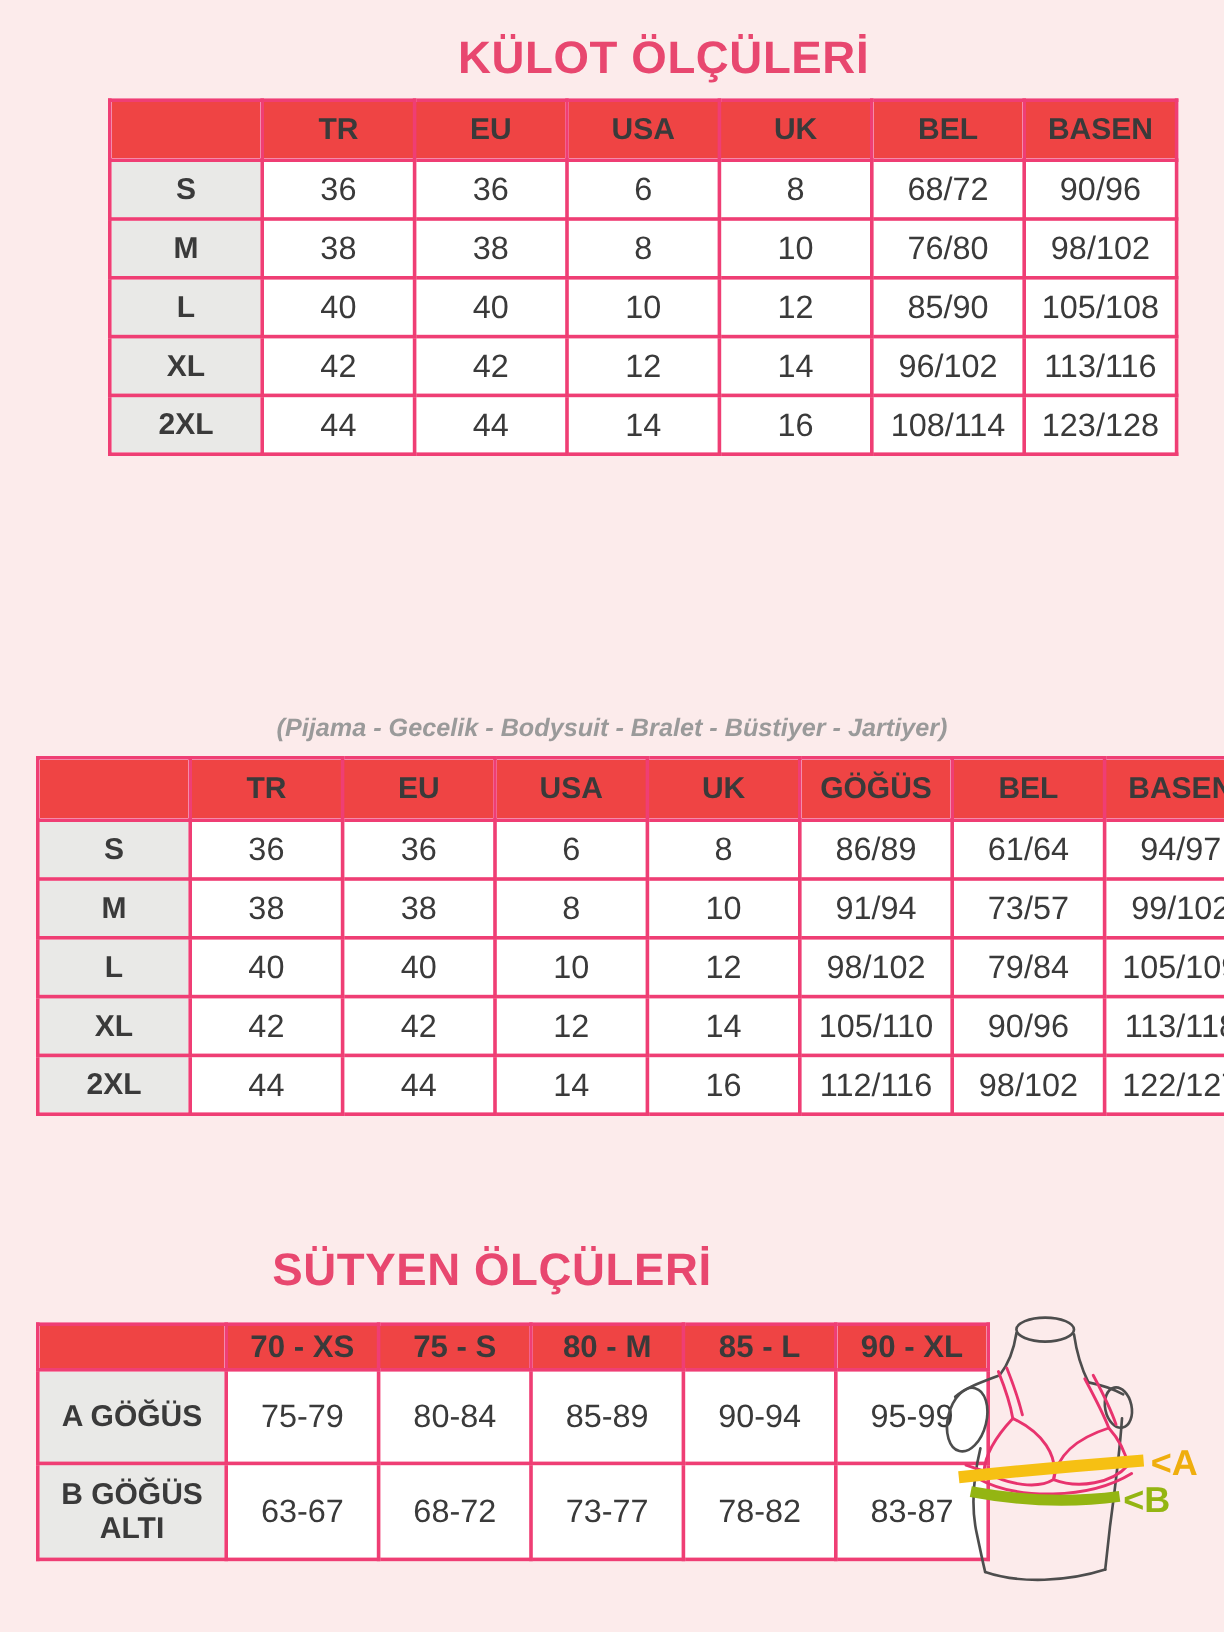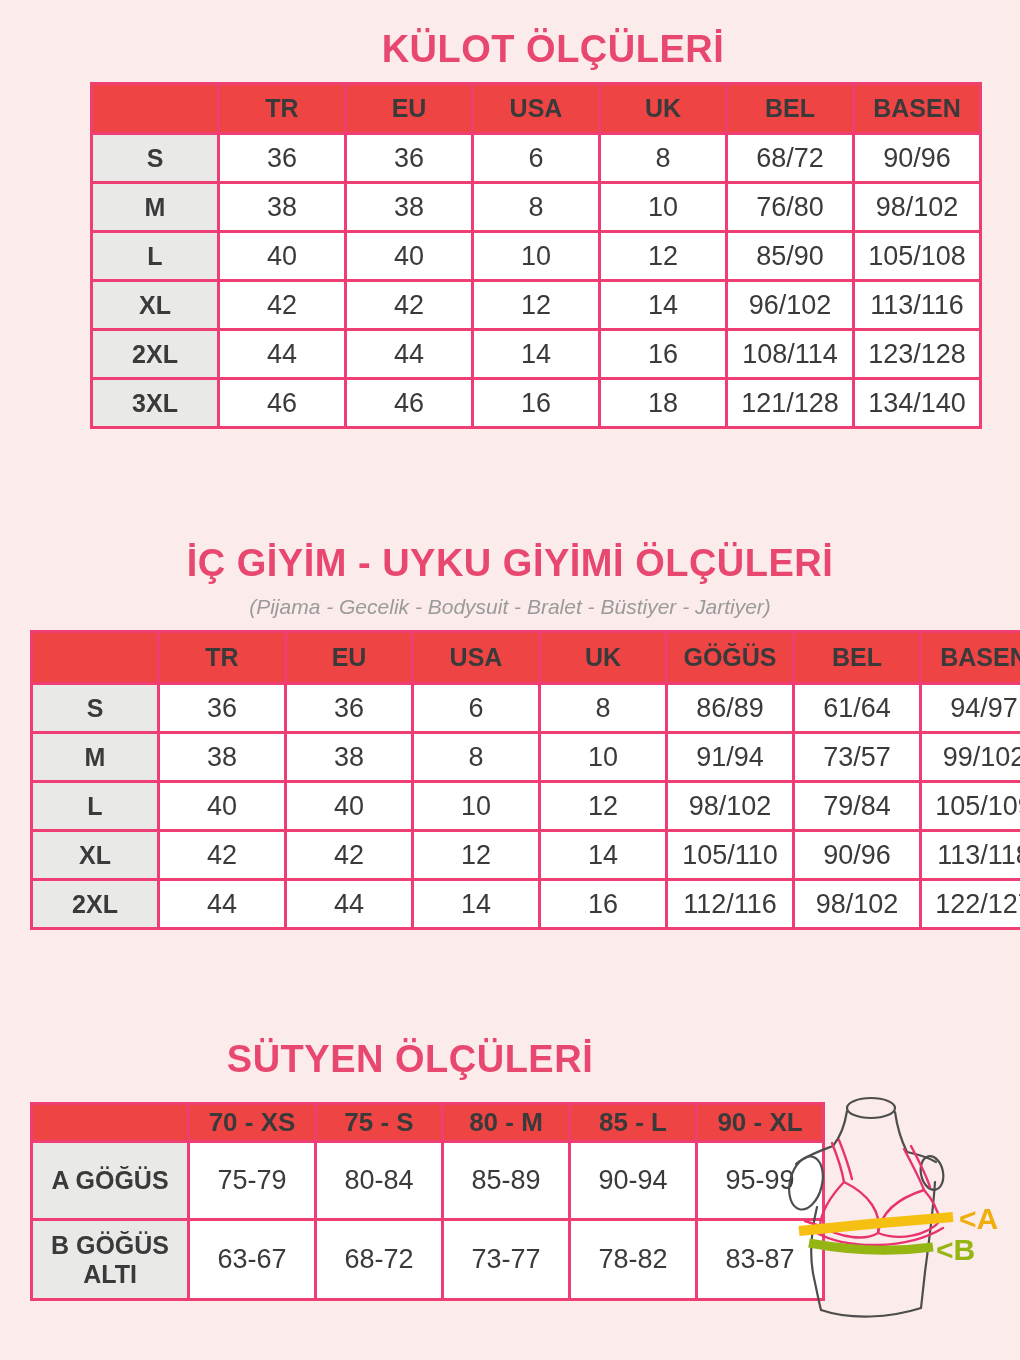--- a/index.html
+++ b/index.html
@@ -29,20 +29,21 @@
   }
   .subtitle {
     position:absolute;
     left:0;
     width:1020px;
     text-align:center;
     color:#9a9a9a;
     font-style:italic;
     font-size:21px;
     line-height:26px;
+    font-weight:bold;
   }
   table.size-table {
     position:absolute;
     border-collapse:collapse;
     table-layout:fixed;
     background:#ffffff;
   }
   .size-table th, .size-table td {
     border:3px solid #ef3e74;
     text-align:center;
@@ -152,33 +153,23 @@
         </tr>
         <tr class="row-4">
           <th>2XL</th>
           <td>44</td>
           <td>44</td>
           <td>14</td>
           <td>16</td>
           <td>108/114</td>
           <td>123/128</td>
         </tr>
-        <tr class="row-5">
-          <th>3XL</th>
-          <td>46</td>
-          <td>46</td>
-          <td>16</td>
-          <td>18</td>
-          <td>121/128</td>
-          <td>134/140</td>
-        </tr>
       </tbody>
     </table>
 
-  <div class="title" style="top:540px;">İÇ GİYİM - UYKU GİYİMİ ÖLÇÜLERİ</div>
   <div class="subtitle" style="top:594px;">(Pijama - Gecelik - Bodysuit - Bralet - Büstiyer - Jartiyer)</div>
   <table class="size-table t2">
       <thead>
         <tr>
           <th></th>
           <th>TR</th>
           <th>EU</th>
           <th>USA</th>
           <th>UK</th>
           <th>GÖĞÜS</th>

